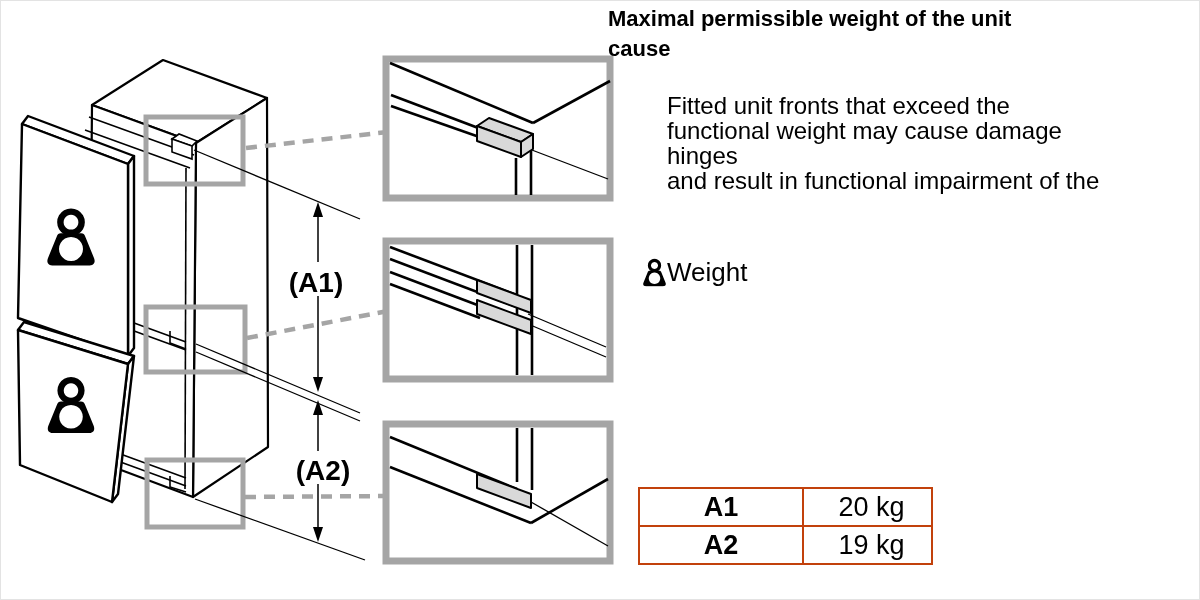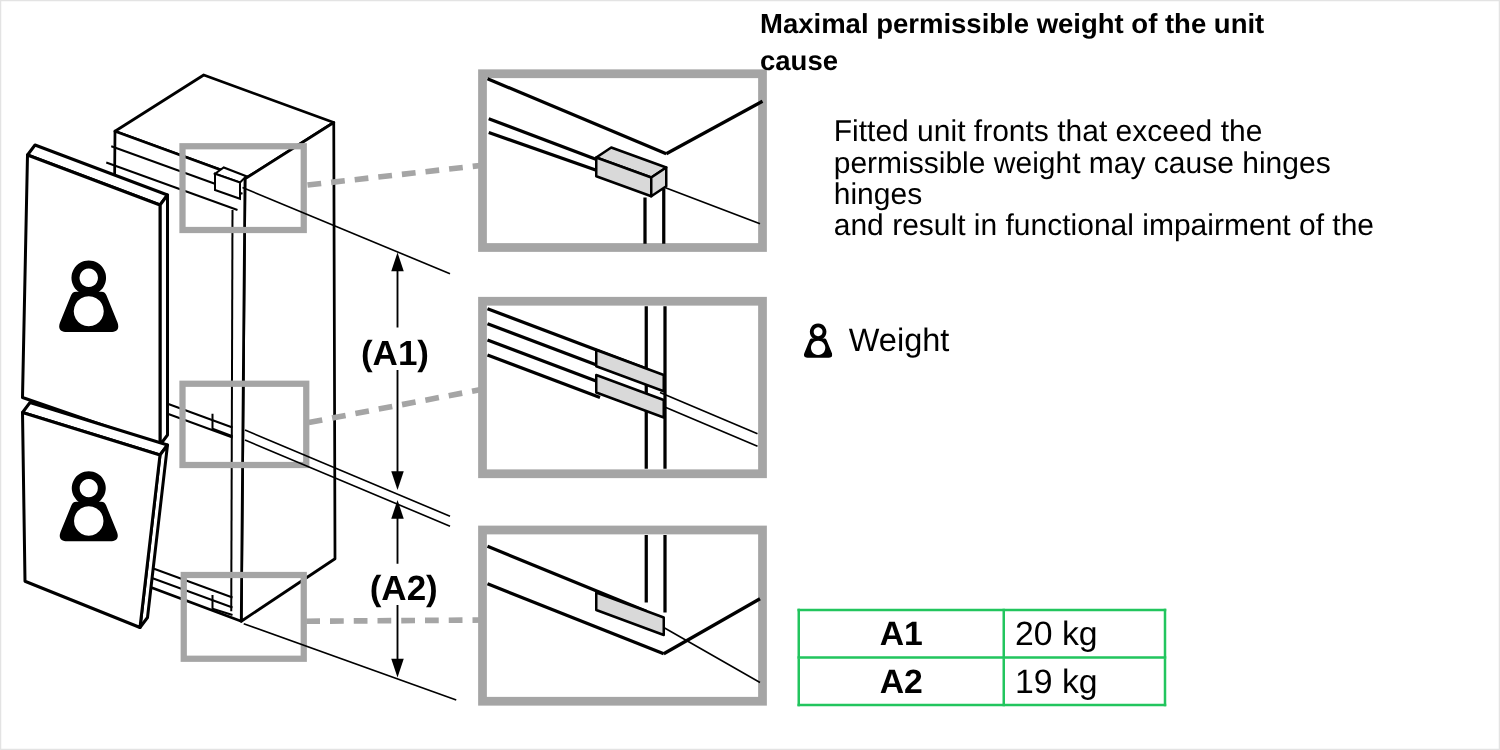--- a/index.html
+++ b/index.html
@@ -34,33 +34,33 @@
   .page-title{
     position:absolute;left:608px;top:4px;margin:0;
     font-size:22px;font-weight:700;line-height:30px;white-space:nowrap;
   }
   .body-text{
     position:absolute;left:667px;top:93px;
     font-size:24px;line-height:25px;white-space:nowrap;
   }
   .weight-legend{
     position:absolute;left:643px;top:257px;
-    display:flex;align-items:center;gap:13px;font-size:26px;
+    display:flex;align-items:center;gap:1px;font-size:26px;
   }
   .weight-legend svg{display:block;}
   .weight-table{
     position:absolute;left:638px;top:487px;
     border-collapse:collapse;table-layout:fixed;width:285px;
     font-size:27px;
   }
   .weight-table td{
-    border:2px solid #22c55e;height:36px;padding:0;line-height:36px;
+    border:2px solid #c2410c;height:36px;padding:0;line-height:36px;
   }
   .weight-table td.key{width:162px;text-align:center;font-weight:700;}
-  .weight-table td.val{width:119px;text-align:left;padding-left:8px;}
+  .weight-table td.val{width:119px;text-align:center;padding-left:8px;}
 </style>
 </head>
 <body>
 
 <div class="canvas">
 
   <svg class="diagram-svg" width="1200" height="600" viewBox="0 0 1200 600">
 
     <defs>
 
@@ -171,21 +171,21 @@
     </g>
   </svg>
 
   <h1 class="page-title">
     <div>Maximal permissible weight of the unit</div>
     <div>cause</div>
   </h1>
 
   <div class="body-text">
     <div>Fitted unit fronts that exceed the</div>
-    <div>permissible weight may cause hinges</div>
+    <div>functional weight may cause damage</div>
     <div>hinges</div>
     <div>and result in functional impairment of the</div>
   </div>
 
   <div class="weight-legend">
     <svg width="23" height="29" viewBox="0 0 52 64">
       <use href="#weight-shape" width="52" height="64"></use>
     </svg>
     <span>Weight</span>
   </div>

